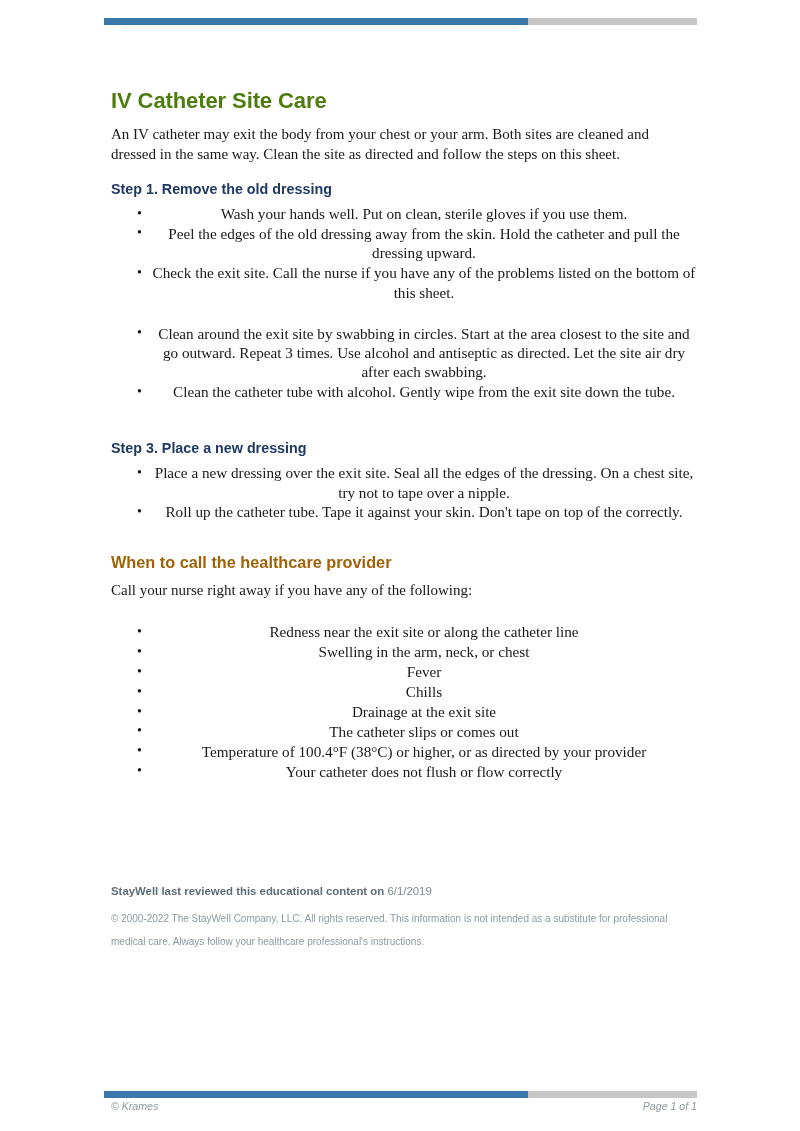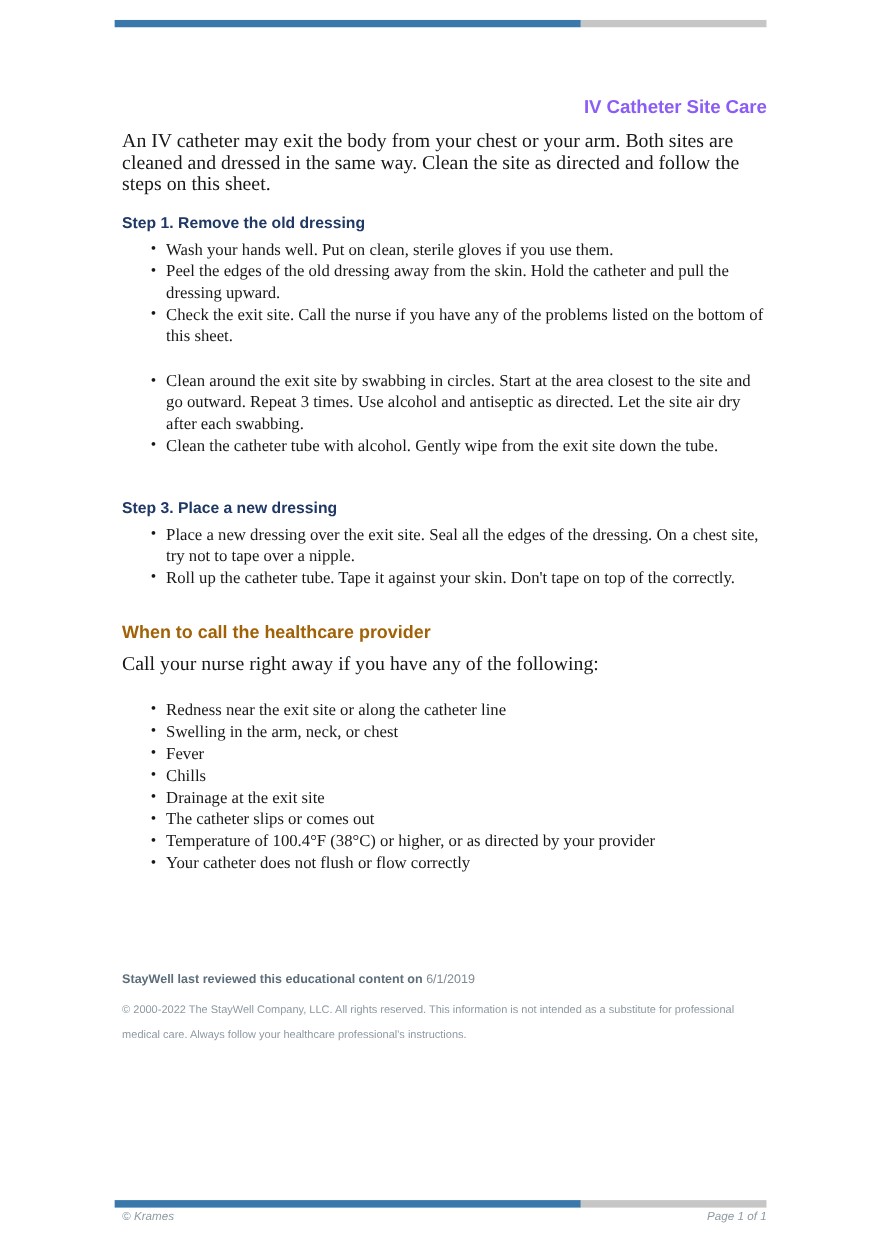--- a/index.html
+++ b/index.html
@@ -48,30 +48,29 @@
   
   .content {
     position: absolute;
     left: 111px;
     top: 88px;
     width: 586px;
   }
 
   h1.doc-title {
     font-family: "Liberation Sans", sans-serif;
-    font-size: 17px;
-    font-weight: bold;
-    color: #8b5cf6;
+    font-size: 22px;
+    font-weight: bold;
+    color: #4d7c0f;
     margin: 0 0 11px 0;
     letter-spacing: -0.1px;
-    text-align: right;
   }
 
   p.intro {
-    font-size: 18px;
+    font-size: 15px;
     line-height: 19.5px;
     margin: 0 0 8px 0;
     color: #181818;
   }
 
   h2.step-heading {
     font-family: "Liberation Sans", sans-serif;
     font-size: 14.3px;
     font-weight: bold;
     color: #1f3864;
@@ -90,20 +89,21 @@
     margin: 0 0 0 0;
     padding: 0 0 0 40px;
     list-style: none;
   }
   ul.bullets li {
     position: relative;
     font-size: 15.2px;
     line-height: 19.4px;
     color: #181818;
     margin: 0 0 0.5px 0;
+    text-align: center;
   }
   ul.bullets li::before {
     content: "\2022";
     position: absolute;
     left: -14px;
     top: -0.5px;
     font-size: 14px;
     color: #181818;
   }
 

